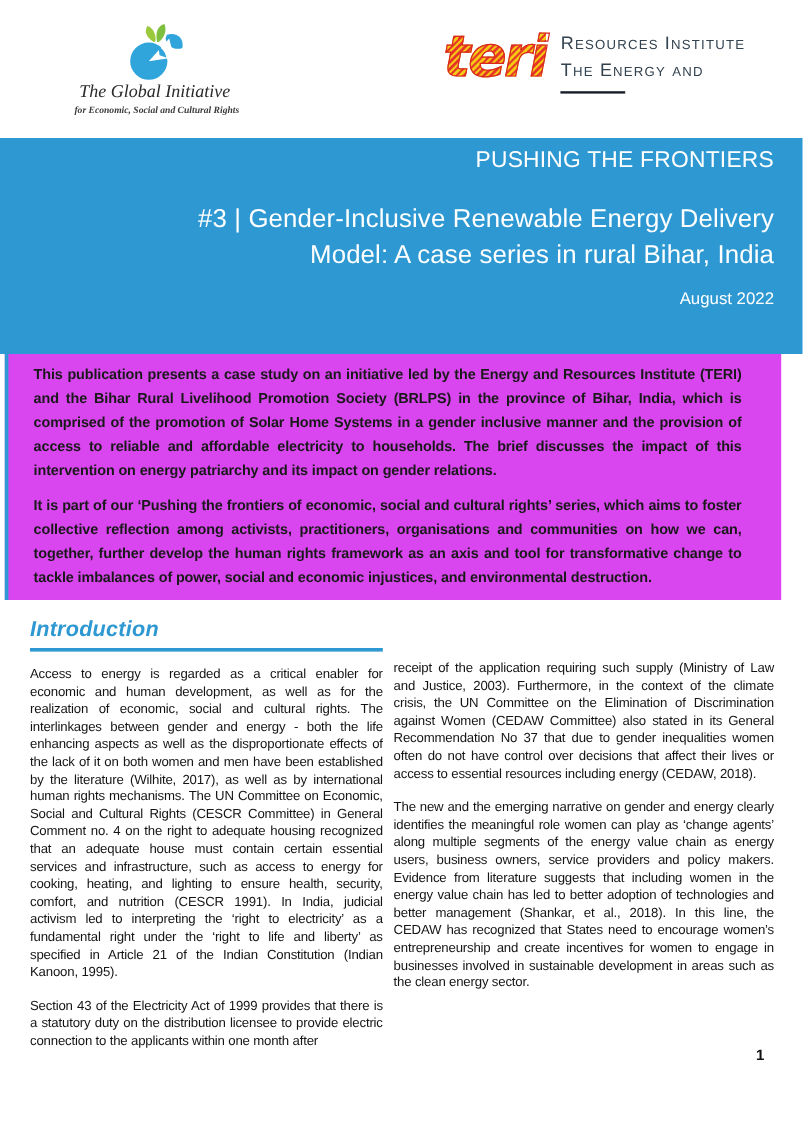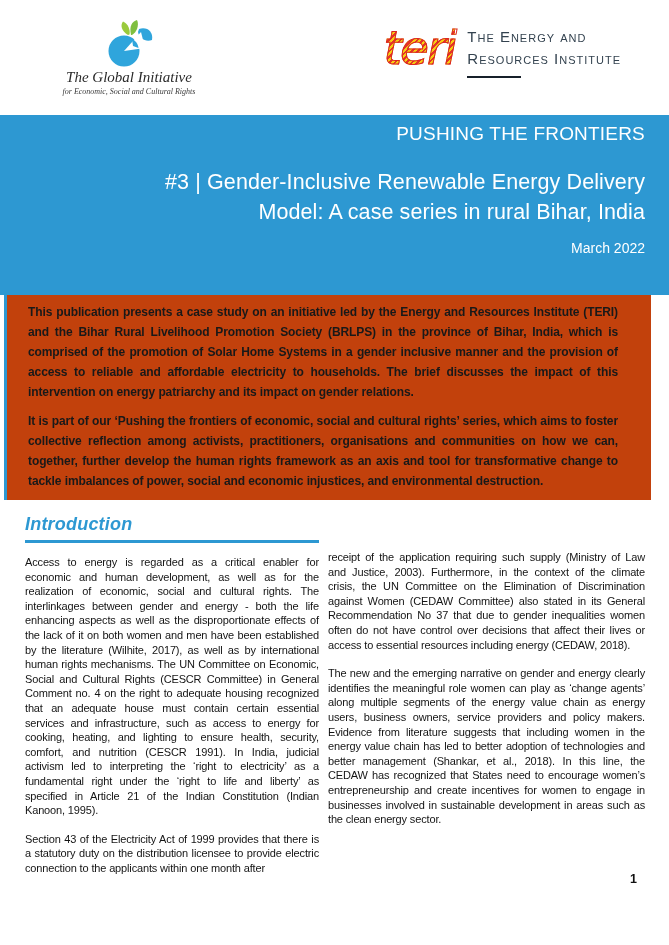--- a/index.html
+++ b/index.html
@@ -7,26 +7,26 @@
     position:relative; width:669px; height:945px; margin:0 auto;
     background:#ffffff; overflow:hidden;
     font-family:"Liberation Sans", sans-serif; color:#1b1b1b;
   }
 
   
   .logo-row { height:115px; display:flex; align-items:flex-start; padding:20px 42px 0 62px; box-sizing:border-box; }
   .gi-logo { width:134px; text-align:center; }
   .gi-logo svg { display:block; margin:0 auto; }
   .gi-title { font-family:"Liberation Serif", serif; font-size:15px; color:#2a2a2a; margin-top:1px; white-space:nowrap;font-style:italic; }
-  .gi-sub { font-family:"Liberation Serif", serif; font-style:italic; font-size:8px; color:#3a3a3a; margin-top:1px; white-space:nowrap; }
+  .gi-sub { font-family:"Liberation Serif", serif; font-style:italic; font-size:8px; color:#3a3a3a; margin-top:1px; white-space:nowrap;font-weight:bold; }
 
   .teri-logo { margin-left:auto; display:flex; align-items:center; gap:12px; margin-top:6px; margin-right:6px; }
   .teri-word {
     font-family:"DejaVu Sans", sans-serif;
-    font-style:italic; font-weight:400; font-size:47px; line-height:1;
+    font-style:italic; font-weight:700; font-size:47px; line-height:1;
     color:#e63329;
     background:repeating-linear-gradient(135deg,#f6cf12 0 2px,#e63329 2px 4px);
     -webkit-background-clip:text; background-clip:text;
     -webkit-text-fill-color:transparent;
     -webkit-text-stroke:1px #d8291f;
     letter-spacing:-2px; transform:translateY(-4px);
   }
   .teri-text { font-size:15px; line-height:1.45; color:#33424f; letter-spacing:1px; font-variant-caps:small-caps; font-weight:500; }
   .teri-rule { width:54px; height:2px; background:#17202a; margin-top:6px; }
 
@@ -34,21 +34,21 @@
   .banner {
     background:var(--accent,#2d98d2); height:180px; box-sizing:border-box;
     color:#ffffff; text-align:right; padding:8px 24px 0;
   }
   .banner .series { font-size:19px; letter-spacing:0.2px; }
   .banner .title { font-size:21.5px; font-weight:400; line-height:1.4; margin:22px 0 0; letter-spacing:0.1px; }
   .banner .date { font-size:14px; margin-top:13px; }
 
   
   .abstract {
-    margin:0 18px 0 4px; background:#c2410c;
+    margin:0 18px 0 4px; background:#d946ef;
     border-left:3px solid var(--accent,#2d98d2);
     padding:7px 33px 9px 21px; box-sizing:border-box;
   }
   .abstract p {
     margin:0 0 9px; font-weight:bold; font-size:12px; letter-spacing:-0.1px;
     line-height:20px; text-align:justify; color:#191919;
   }
   .abstract p:last-child { margin-bottom:0; }
 
   
@@ -77,31 +77,31 @@
         <path d="M22 31 L39 12 L43 28 Z" fill="#ffffff"></path>
         <path d="M30 19 C33.5 20.5 36 24 36.5 28 L31 26 Z" fill="#2fa5dc"></path>
       </svg>
       <div class="gi-title">The Global Initiative</div>
       <div class="gi-sub">for Economic, Social and Cultural Rights</div>
     </div>
 
     <div class="teri-logo">
       <span class="teri-word">teri</span>
       <div class="teri-text">
+        <div>Resources Institute</div>
         <div>The Energy and</div>
-        <div>Resources Institute</div>
         <div class="teri-rule"></div>
       </div>
     </div>
   </header>
 
   <section class="banner">
     <div class="series">PUSHING THE FRONTIERS</div>
     <h1 class="title"><span>#3 | Gender-Inclusive Renewable Energy Delivery</span><br><span>Model: A case series in rural Bihar, India</span></h1>
-    <div class="date">March 2022</div>
+    <div class="date">August 2022</div>
   </section>
 
   <section class="abstract">
     <p>This publication presents a case study on an initiative led by the Energy and Resources Institute (TERI) and the Bihar Rural Livelihood Promotion Society (BRLPS) in the province of Bihar, India, which is comprised of the promotion of Solar Home Systems in a gender inclusive manner and the provision of access to reliable and affordable electricity to households. The brief discusses the impact of this intervention on energy patriarchy and its impact on gender relations.</p>
     <p>It is part of our ‘Pushing the frontiers of economic, social and cultural rights’ series, which aims to foster collective reflection among activists, practitioners, organisations and communities on how we can, together, further develop the human rights framework as an axis and tool for transformative change to tackle imbalances of power, social and economic injustices, and environmental destruction.</p>
   </section>
 
   <section class="columns">
     <div class="col-left">
       <h2 class="intro-heading">Introduction</h2>

